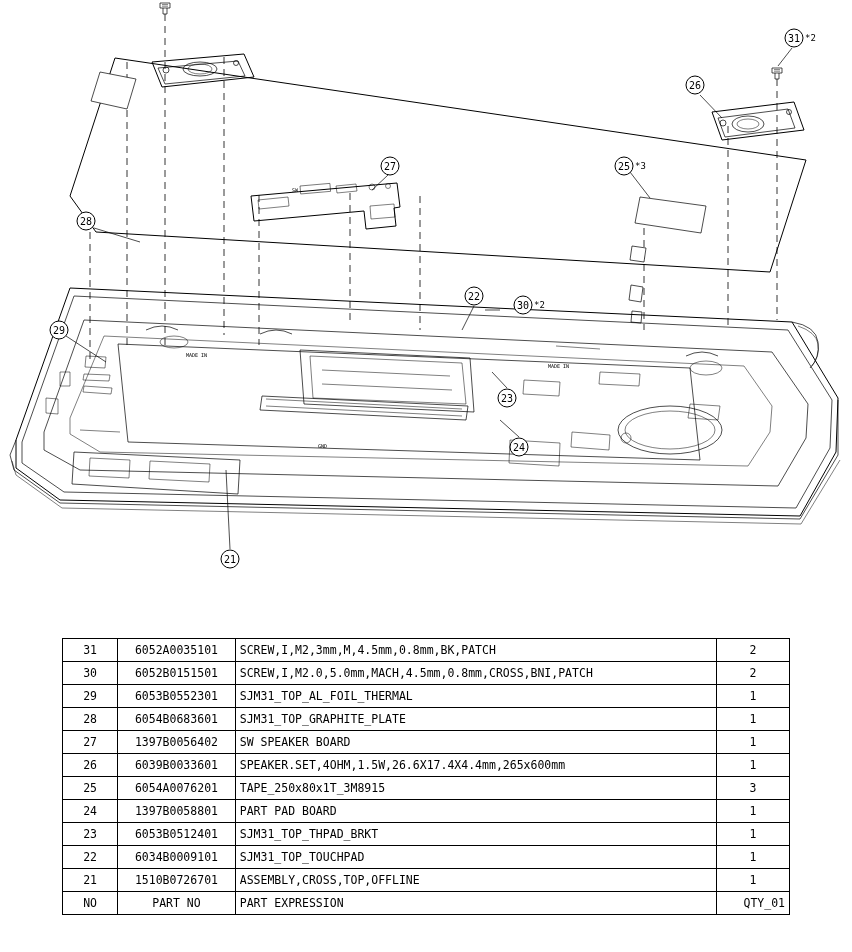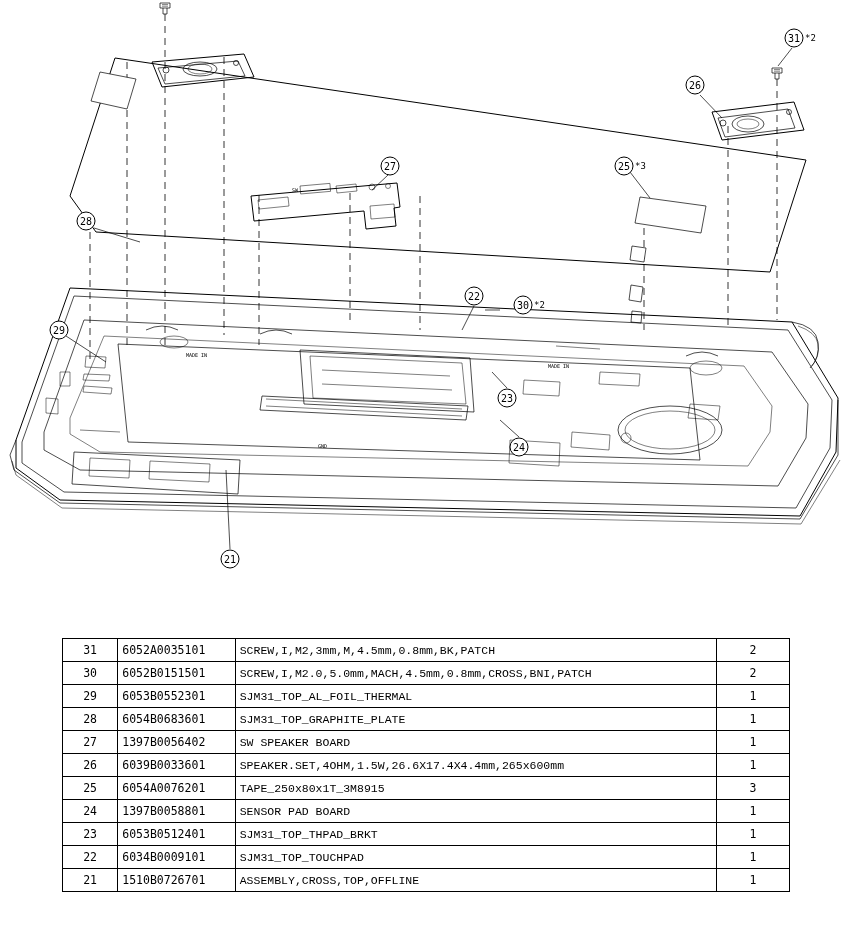--- a/index.html
+++ b/index.html
@@ -37,27 +37,27 @@
     padding: 0 4px;
     white-space: nowrap;
     overflow: hidden;
   }
   td.col-no {
     width: 46px;
     text-align: center;
   }
   td.col-part {
     width: 108px;
+    text-align: center;
     margin-top: 9px;
   }
   td.col-desc {
     width: 470px;
     text-align: left;
     padding-left: 9px;
-    font-family: Liberation Mono, monospace;
   }
   td.col-qty {
     width: 64px;
     text-align: center;
   }
   tr.header-row td.col-desc {
     text-align: left;
   }
   tr.header-row td.col-qty {
     text-align: right;
@@ -310,35 +310,41 @@
     </tr>
     <tr>
       <td class="col-no">25</td>
       <td class="col-part">6054A0076201</td>
       <td class="col-desc">TAPE_250x80x1T_3M8915</td>
       <td class="col-qty">3</td>
     </tr>
     <tr>
       <td class="col-no">24</td>
       <td class="col-part">1397B0058801</td>
-      <td class="col-desc">SENSOR PAD BOARD</td>
+      <td class="col-desc">PART PAD BOARD</td>
       <td class="col-qty">1</td>
     </tr>
     <tr>
       <td class="col-no">23</td>
       <td class="col-part">6053B0512401</td>
       <td class="col-desc">SJM31_TOP_THPAD_BRKT</td>
       <td class="col-qty">1</td>
     </tr>
     <tr>
       <td class="col-no">22</td>
       <td class="col-part">6034B0009101</td>
       <td class="col-desc">SJM31_TOP_TOUCHPAD</td>
       <td class="col-qty">1</td>
     </tr>
     <tr>
       <td class="col-no">21</td>
       <td class="col-part">1510B0726701</td>
       <td class="col-desc">ASSEMBLY,CROSS,TOP,OFFLINE</td>
       <td class="col-qty">1</td>
     </tr>
+    <tr class="header-row">
+      <td class="col-no">NO</td>
+      <td class="col-part">PART NO</td>
+      <td class="col-desc">PART EXPRESSION</td>
+      <td class="col-qty">QTY_01</td>
+    </tr>
   </tbody>
 </table>
 
 </body></html>

